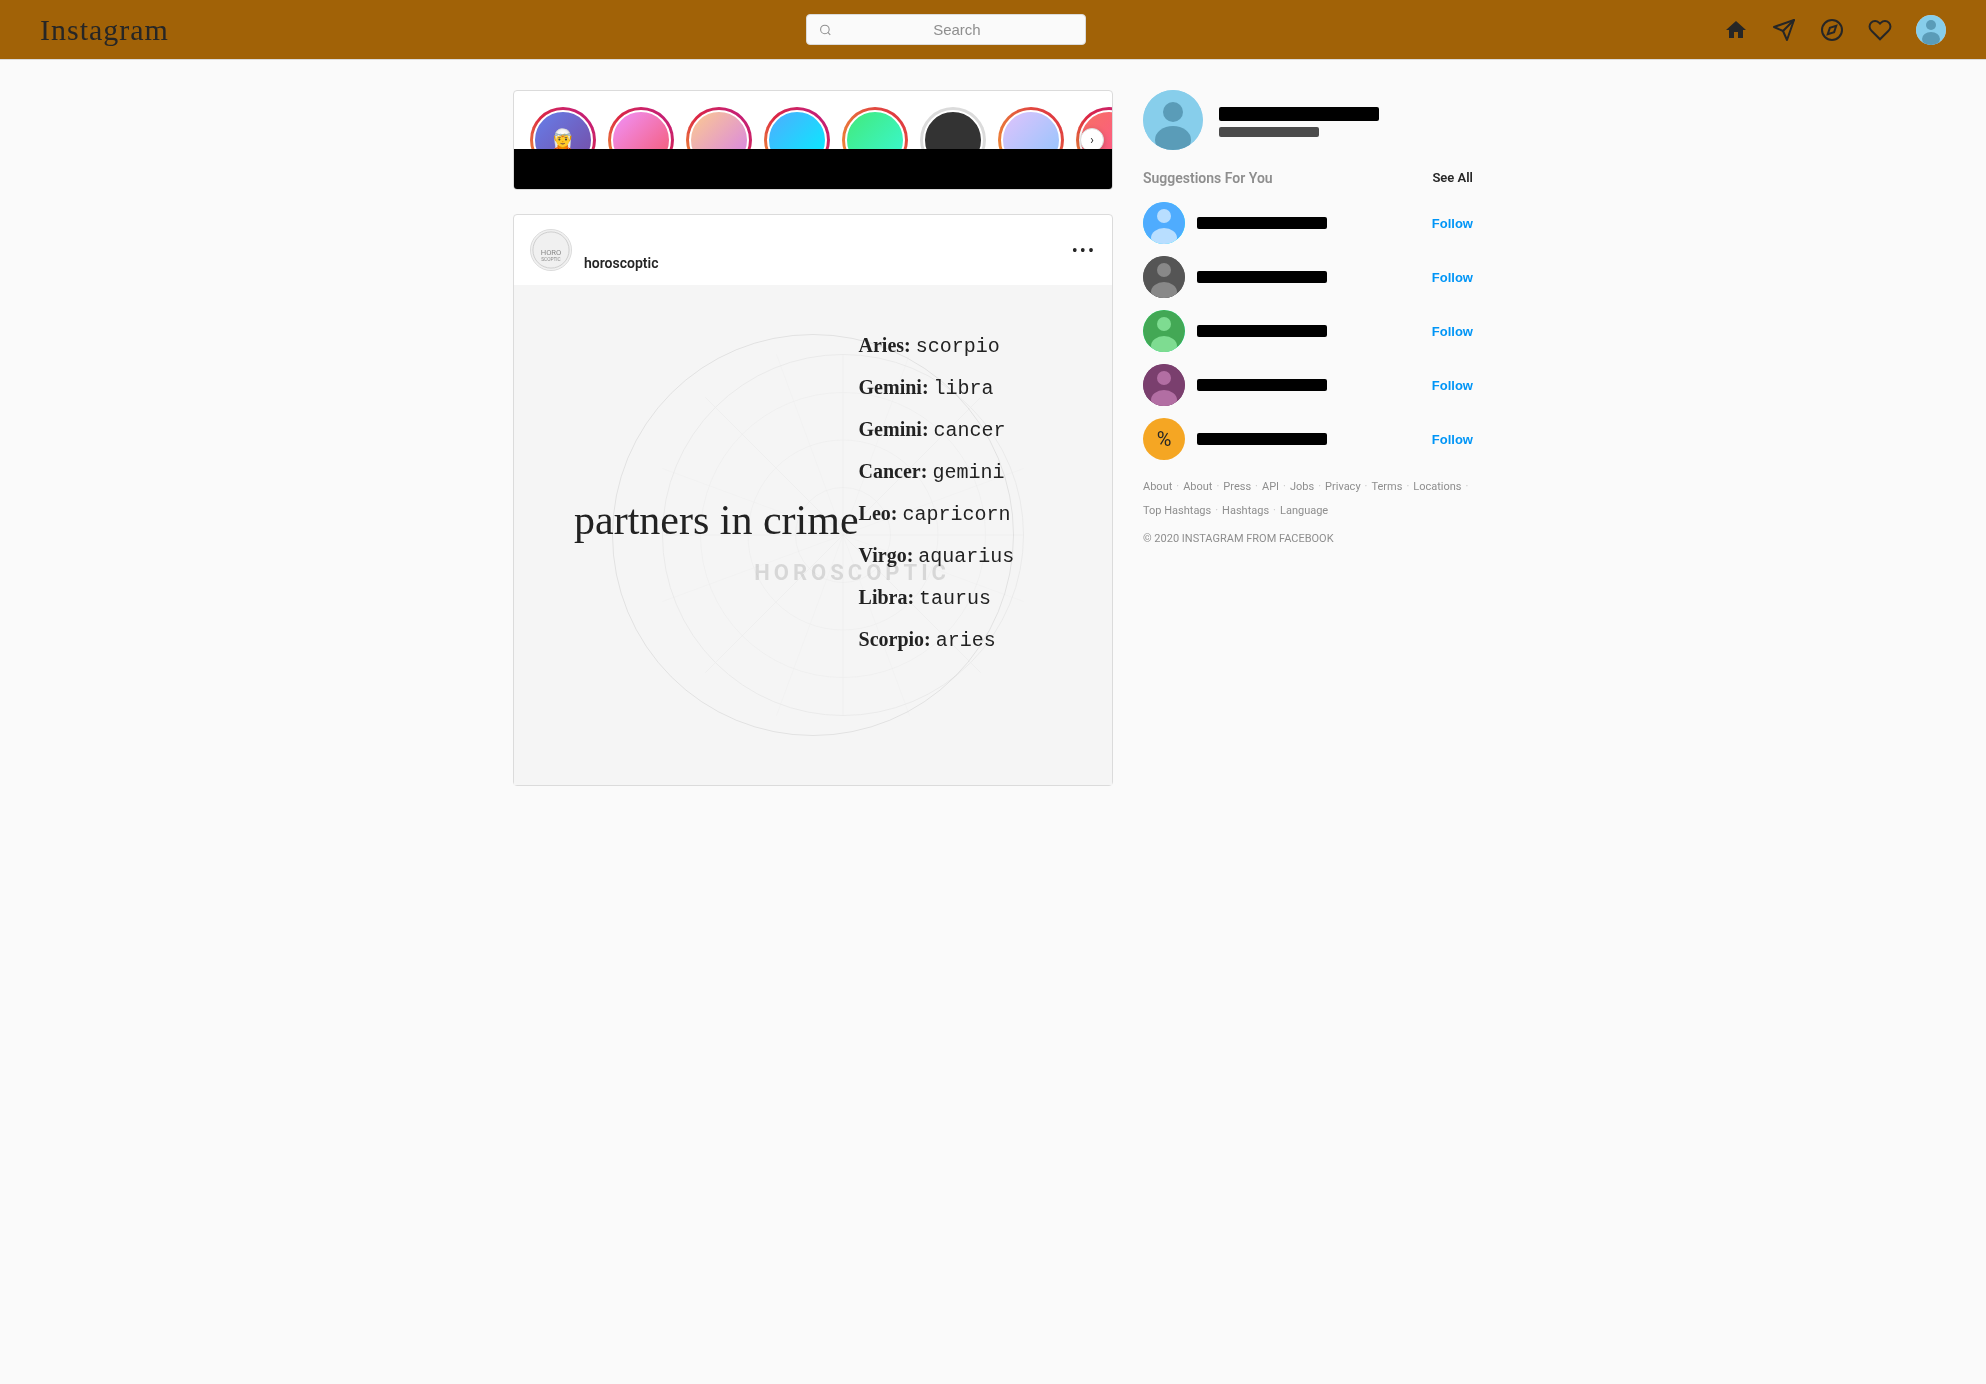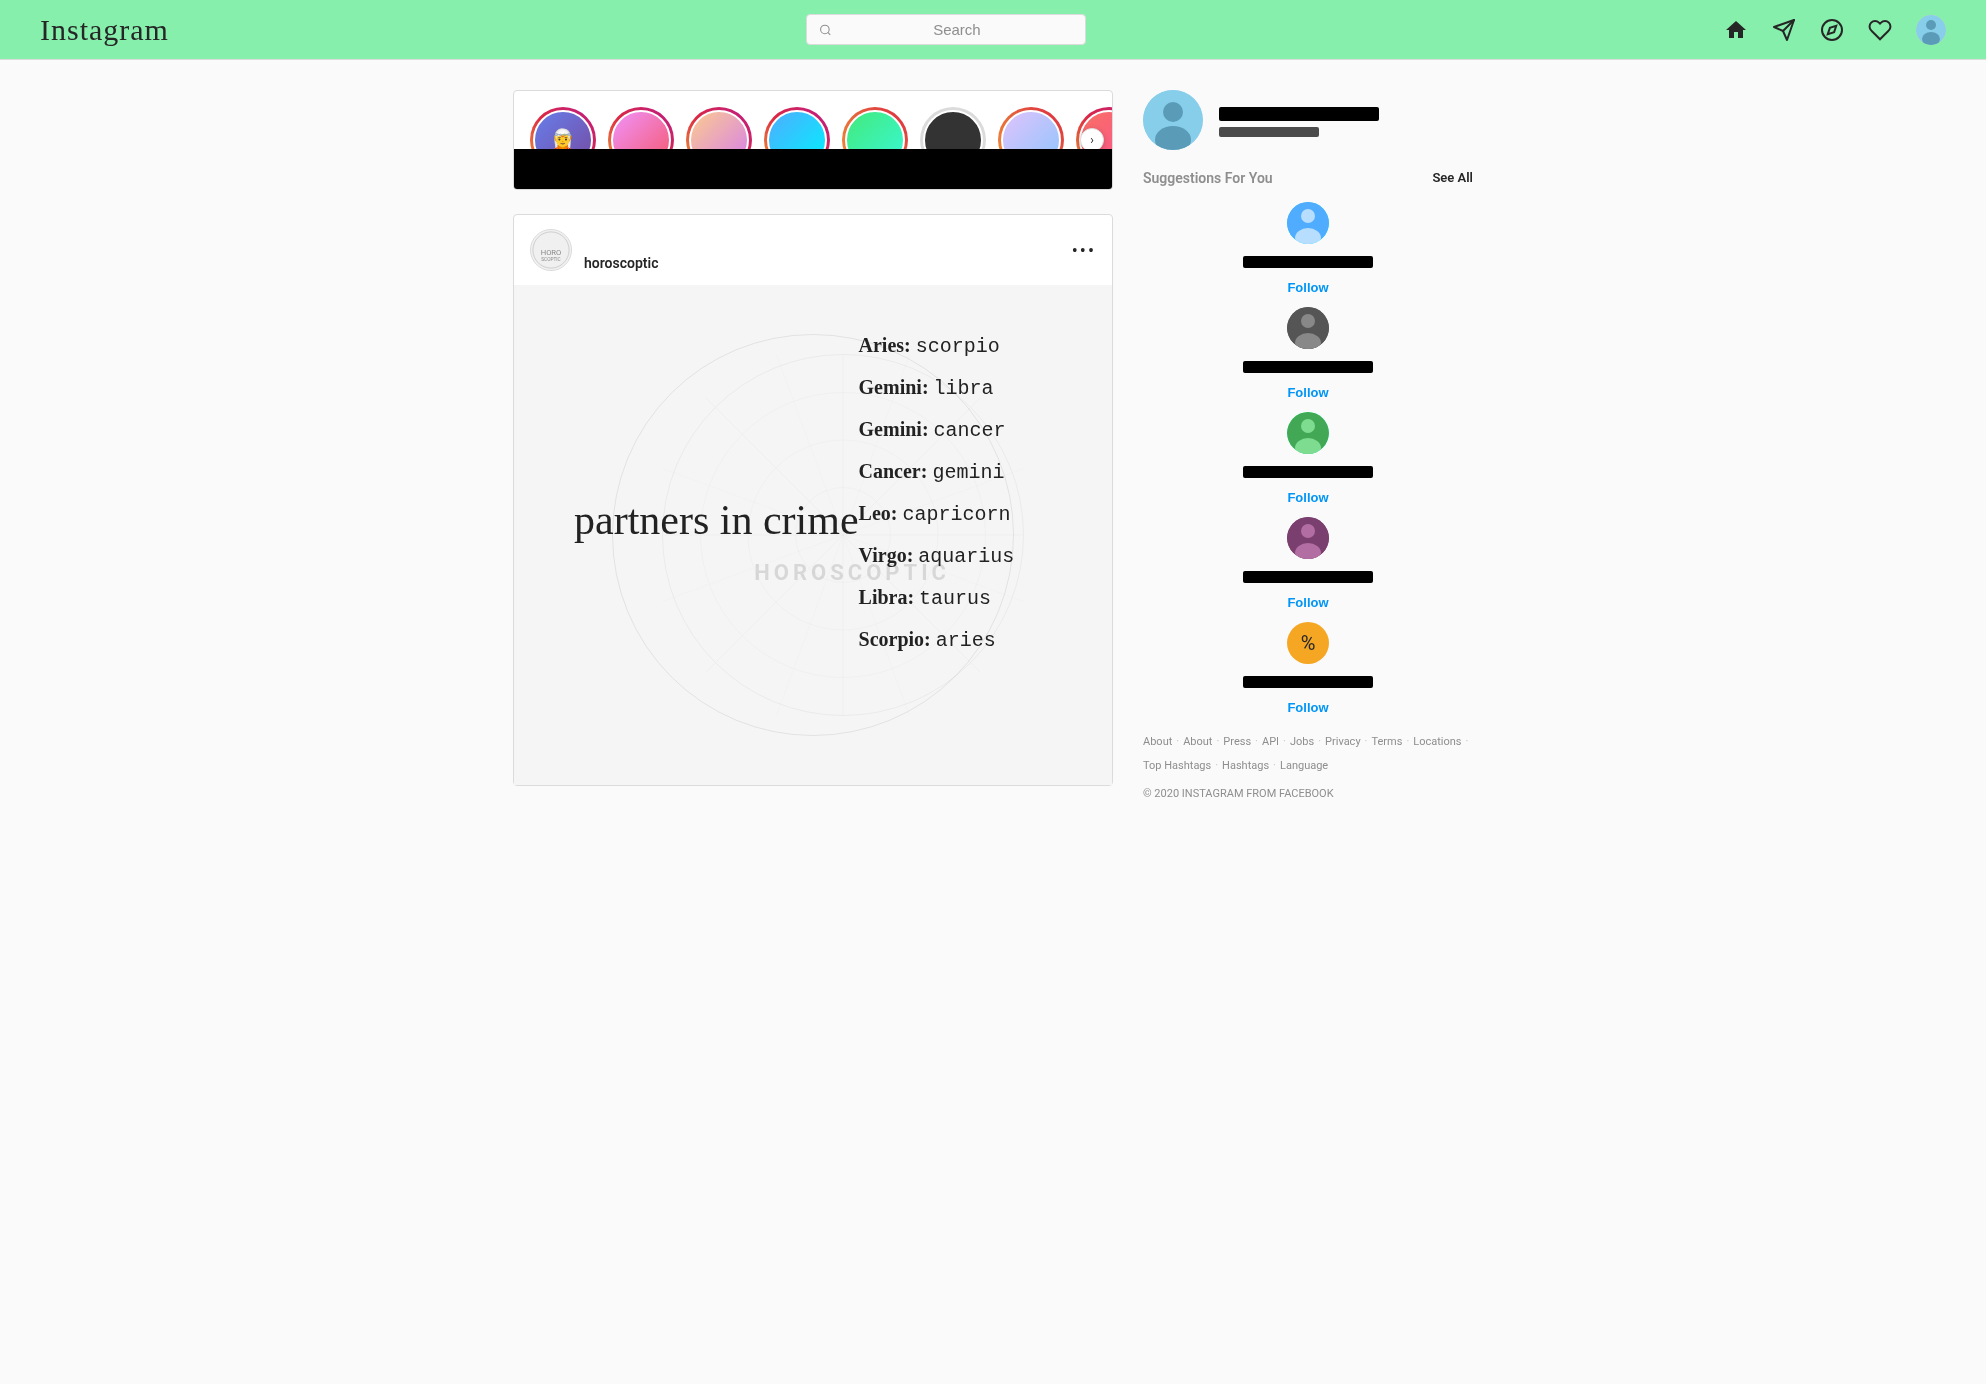--- a/index.html
+++ b/index.html
@@ -4,21 +4,21 @@
   <style>
     * { margin: 0; padding: 0; box-sizing: border-box; }
     body {
       font-family: -apple-system, BlinkMacSystemFont, 'Segoe UI', Roboto, Helvetica, Arial, sans-serif;
       background: #fafafa;
       color: #262626;
     }
 
     
     .header {
-      background: #86efac;
+      background: #a16207;
       border-bottom: 1px solid #dbdbdb;
       height: 60px;
       display: flex;
       align-items: center;
       justify-content: space-between;
       padding: 0 40px;
       position: sticky;
       top: 0;
       z-index: 100;
     }
@@ -314,21 +314,20 @@
       font-weight: 600;
       color: #262626;
       cursor: pointer;
     }
 
     .suggestion-item {
       display: flex;
       align-items: center;
       gap: 12px;
       margin-bottom: 12px;
-      flex-direction: column;
     }
     .suggestion-avatar {
       width: 42px;
       height: 42px;
       border-radius: 50%;
       background: #ccc;
       flex-shrink: 0;
       overflow: hidden;
       display: flex;
       align-items: center;

